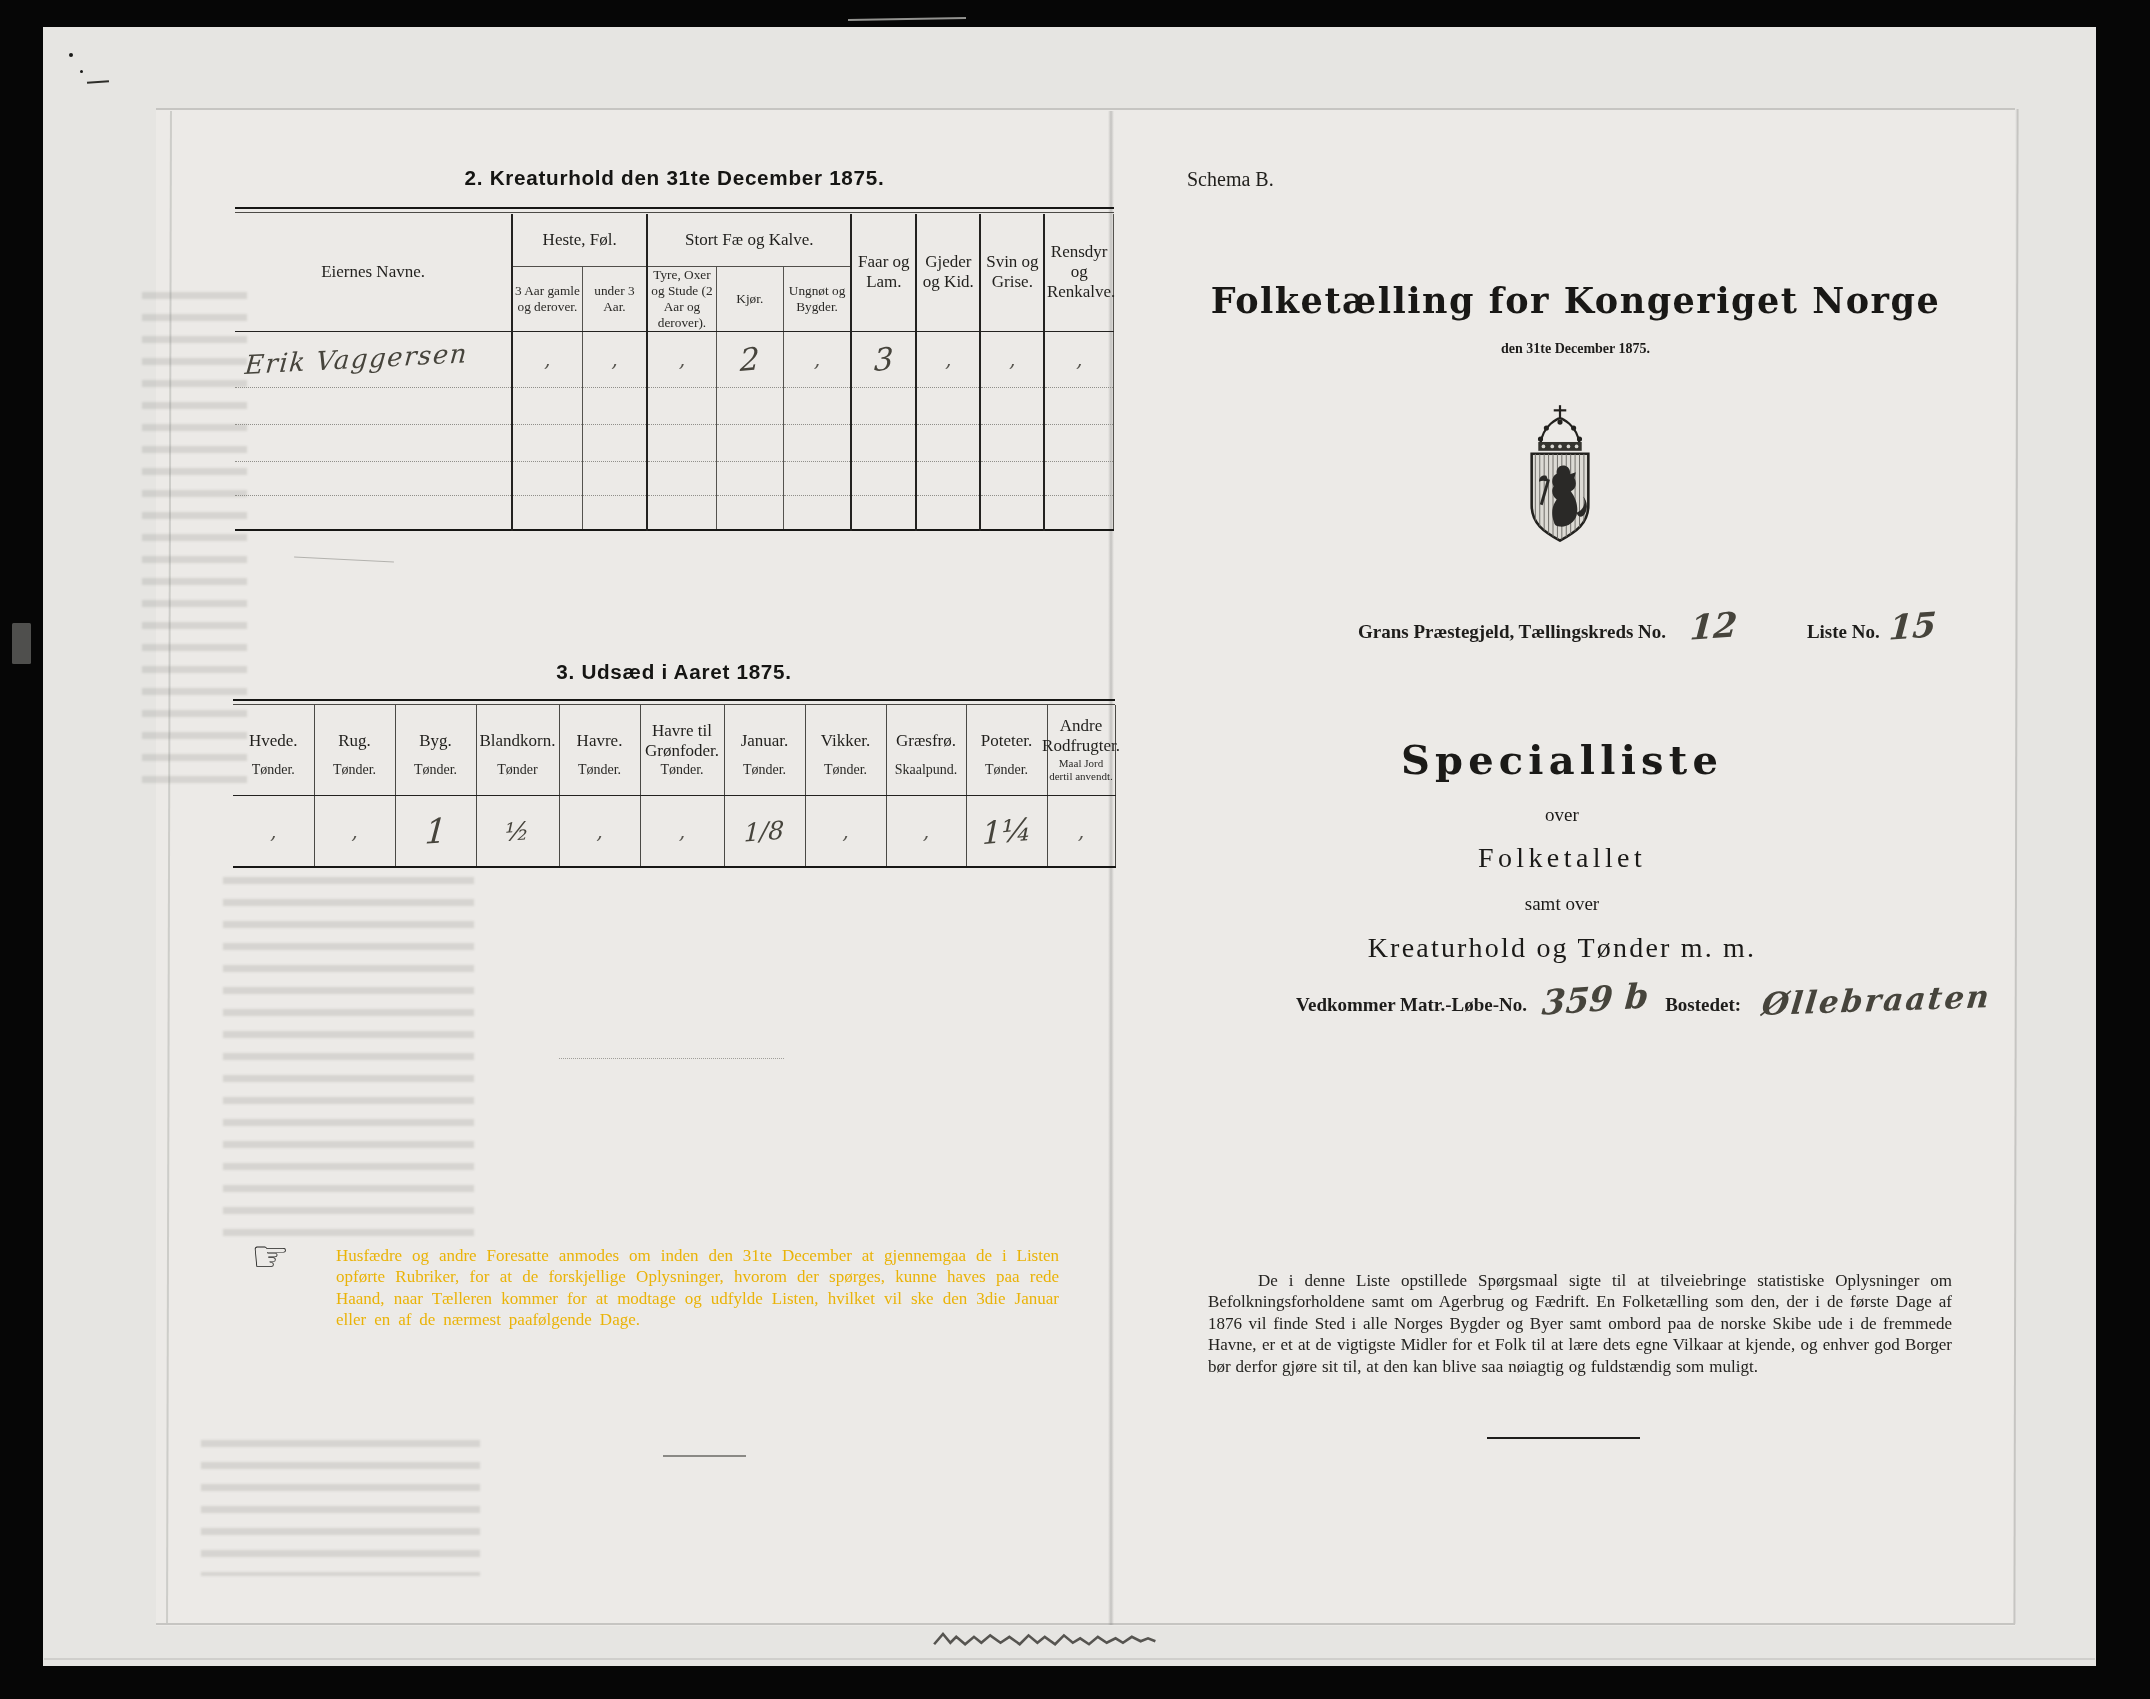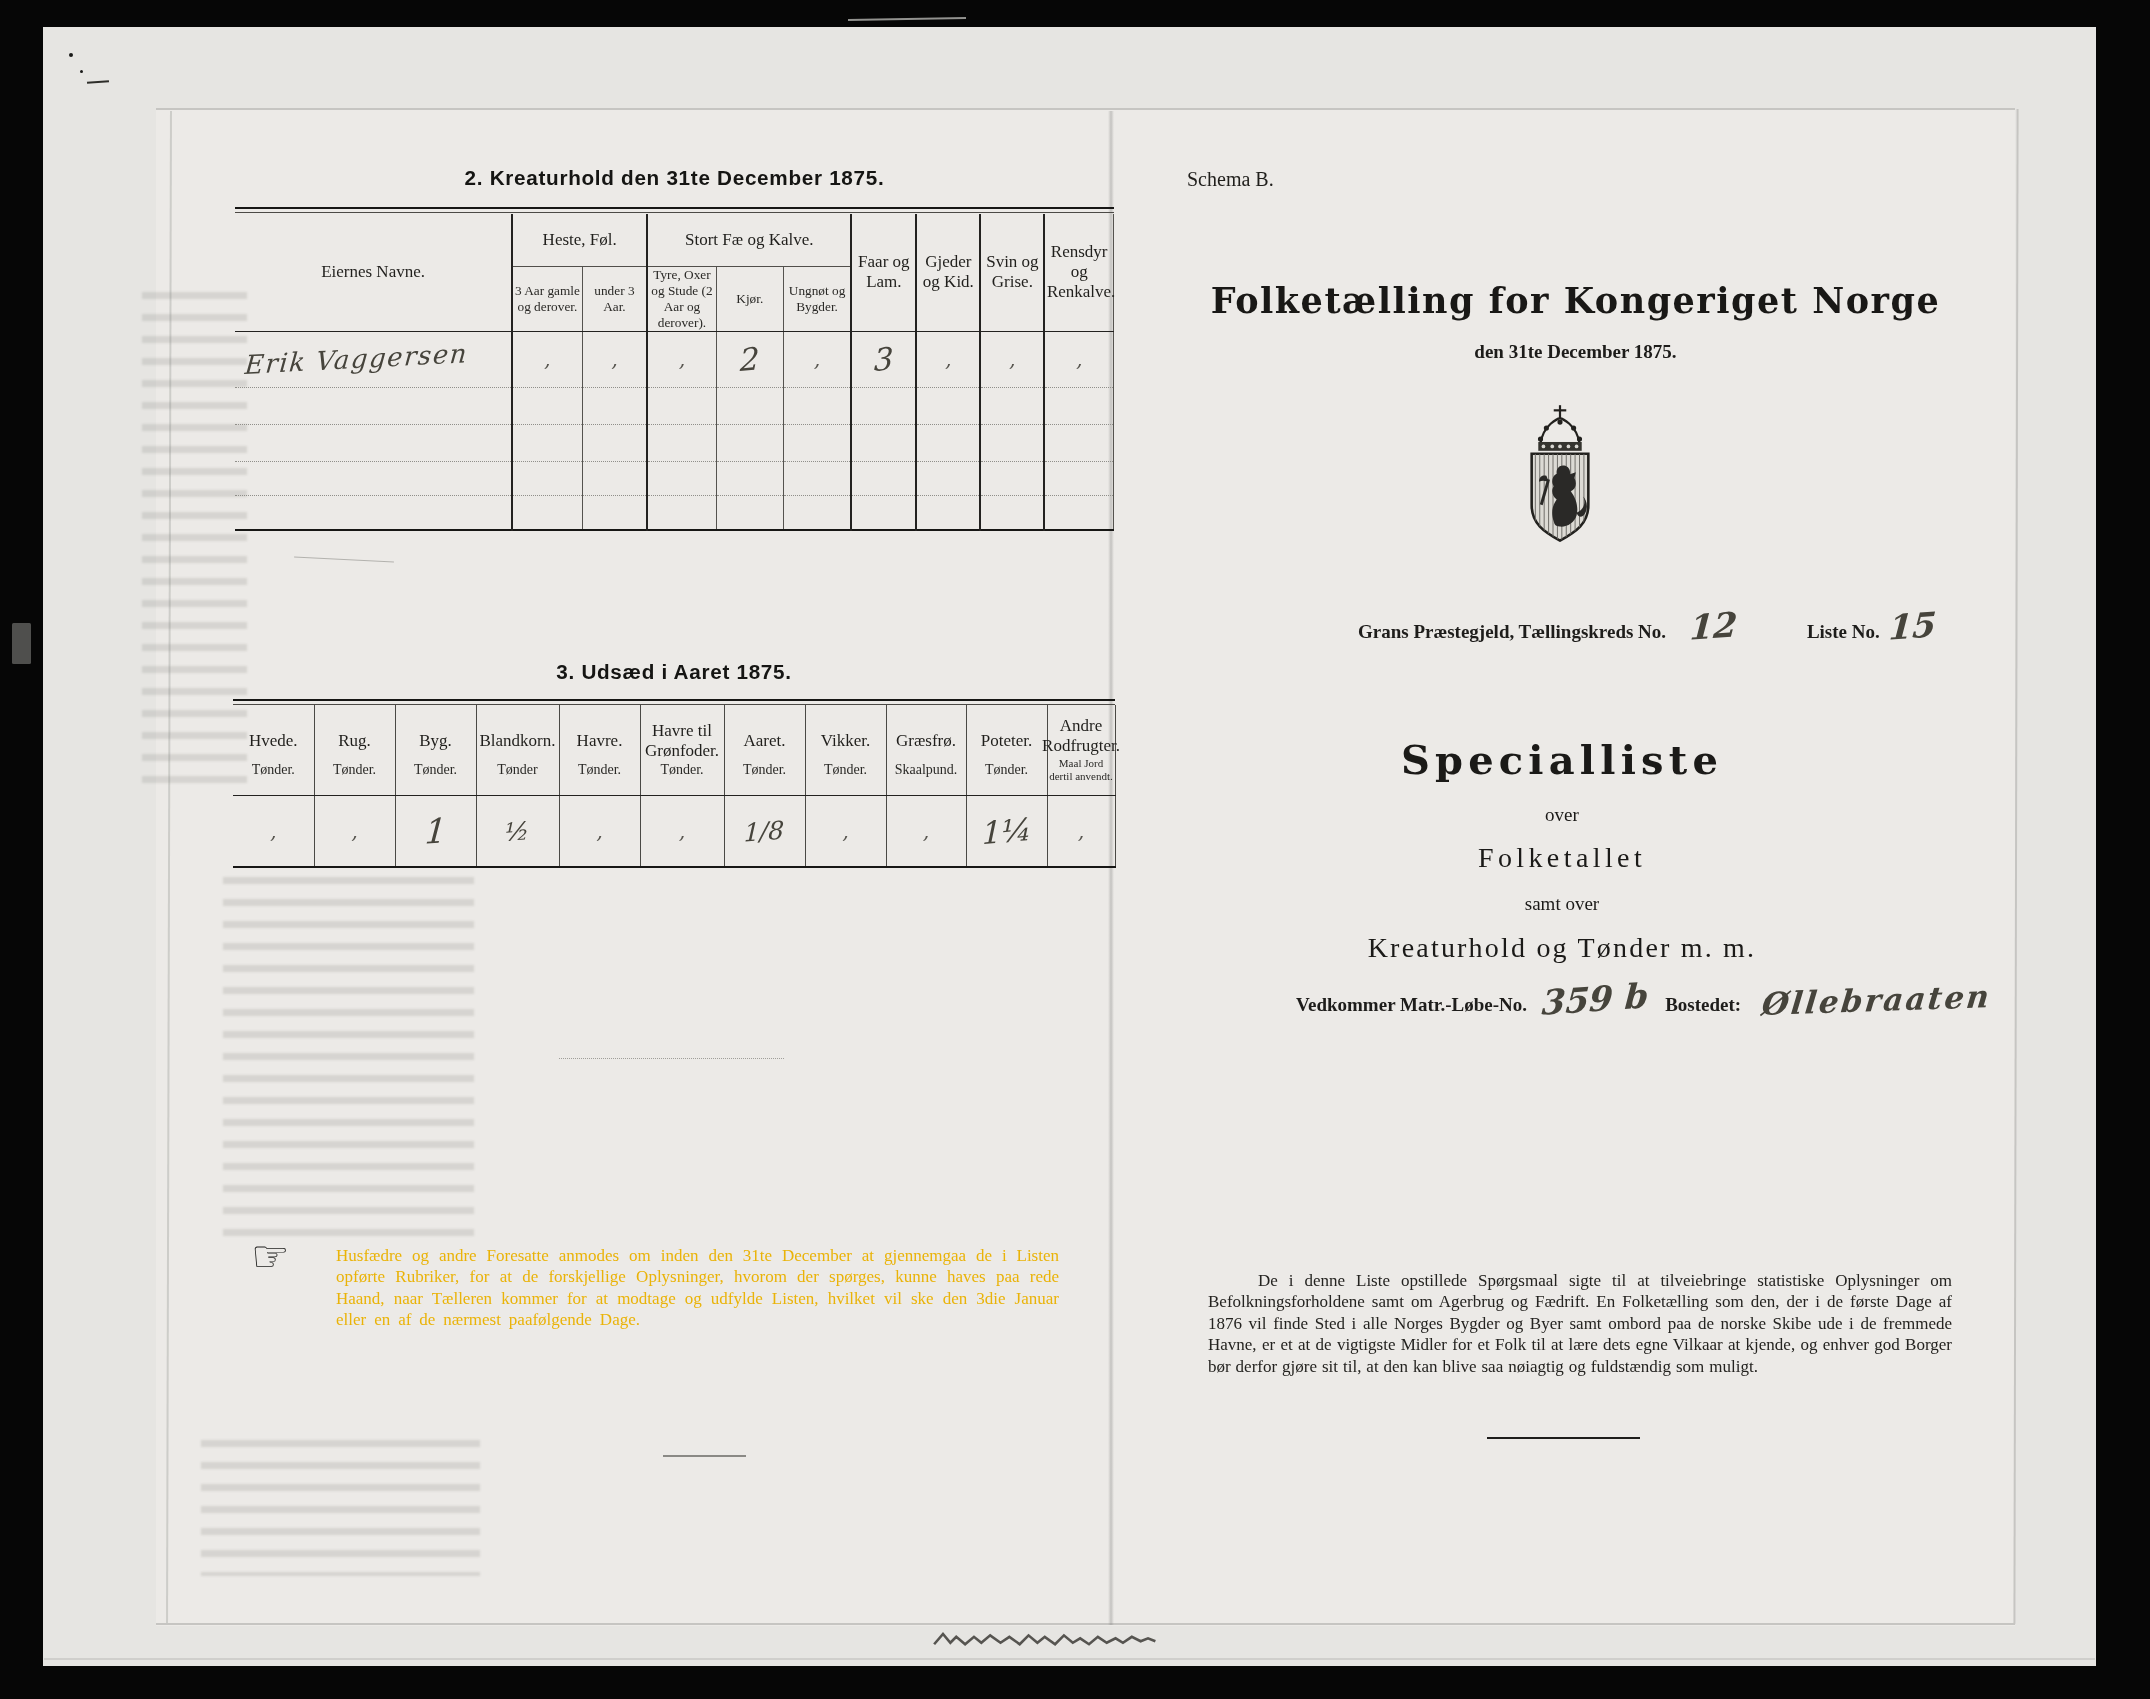--- a/index.html
+++ b/index.html
@@ -70,21 +70,21 @@
   .hw-big{font-size:34px;display:inline-block;transform:rotate(-4deg) skewX(-8deg);}
 
   
   .manicule{font-family:"DejaVu Sans",sans-serif;font-size:43px;color:#1b1b19;}
   .note{width:723px;font-size:17px;line-height:21.4px;text-align:justify;word-spacing:3.7px;color:#eab308;}
 
   
   .schema{font-size:20px;color:#201f1c;}
   .rtitle{width:745px;text-align:center;font-family:"DejaVu Serif",serif;font-weight:bold;
           font-size:35px;letter-spacing:1.5px;color:#191816;}
-  .rsub{width:745px;text-align:center;font-weight:bold;font-size:19px;color:#1d1c1a;}
+  .rsub{width:745px;text-align:center;font-weight:bold;font-size:14px;color:#1d1c1a;}
   .district{font-size:19px;font-weight:bold;color:#1e1d1b;}
   .special{width:664px;text-align:center;color:#1b1a18;}
   .sp1{font-family:"DejaVu Serif",serif;font-weight:bold;font-size:40px;letter-spacing:5.2px;}
   .sp2{margin-top:20.7px;font-size:19px;}
   .sp3{margin-top:16px;font-size:28px;letter-spacing:4.4px;}
   .sp4{margin-top:19px;font-size:19px;}
   .sp5{margin-top:17.7px;font-size:28px;letter-spacing:2.2px;}
   .matr{font-size:19px;font-weight:bold;color:#1e1d1b;}
   .para{width:744px;font-size:17px;line-height:21.4px;text-align:justify;text-indent:50px;
         word-spacing:0.7px;color:#242320;}
@@ -256,21 +256,21 @@
             </th>
           <th>
               <div class="cname">Havre.</div>
               <div class="cunit">Tønder.</div>
             </th>
           <th>
               <div class="cname">Havre til Grønfoder.</div>
               <div class="cunit">Tønder.</div>
             </th>
           <th>
-              <div class="cname">Aaret.</div>
+              <div class="cname">Januar.</div>
               <div class="cunit">Tønder.</div>
             </th>
           <th>
               <div class="cname">Vikker.</div>
               <div class="cunit">Tønder.</div>
             </th>
           <th>
               <div class="cname">Græsfrø.</div>
               <div class="cunit">Skaalpund.</div>
             </th>

